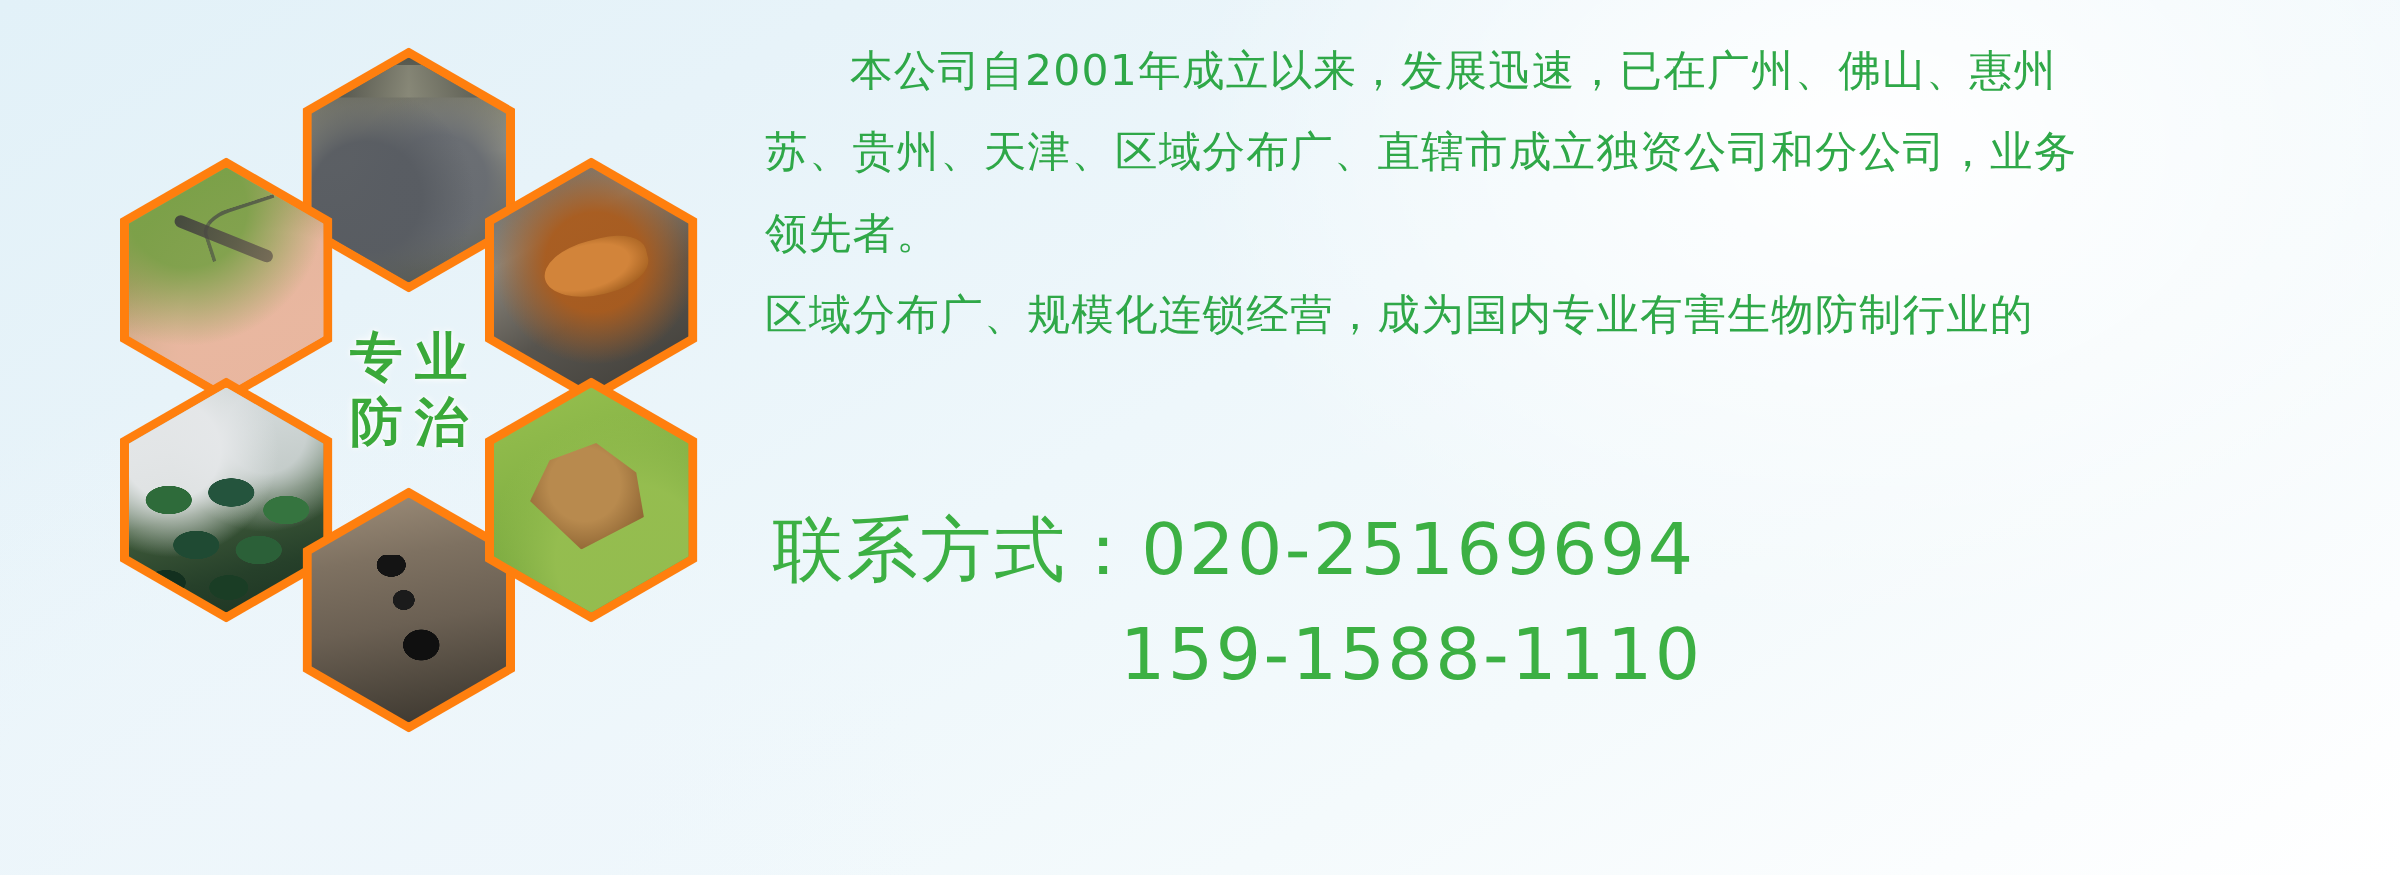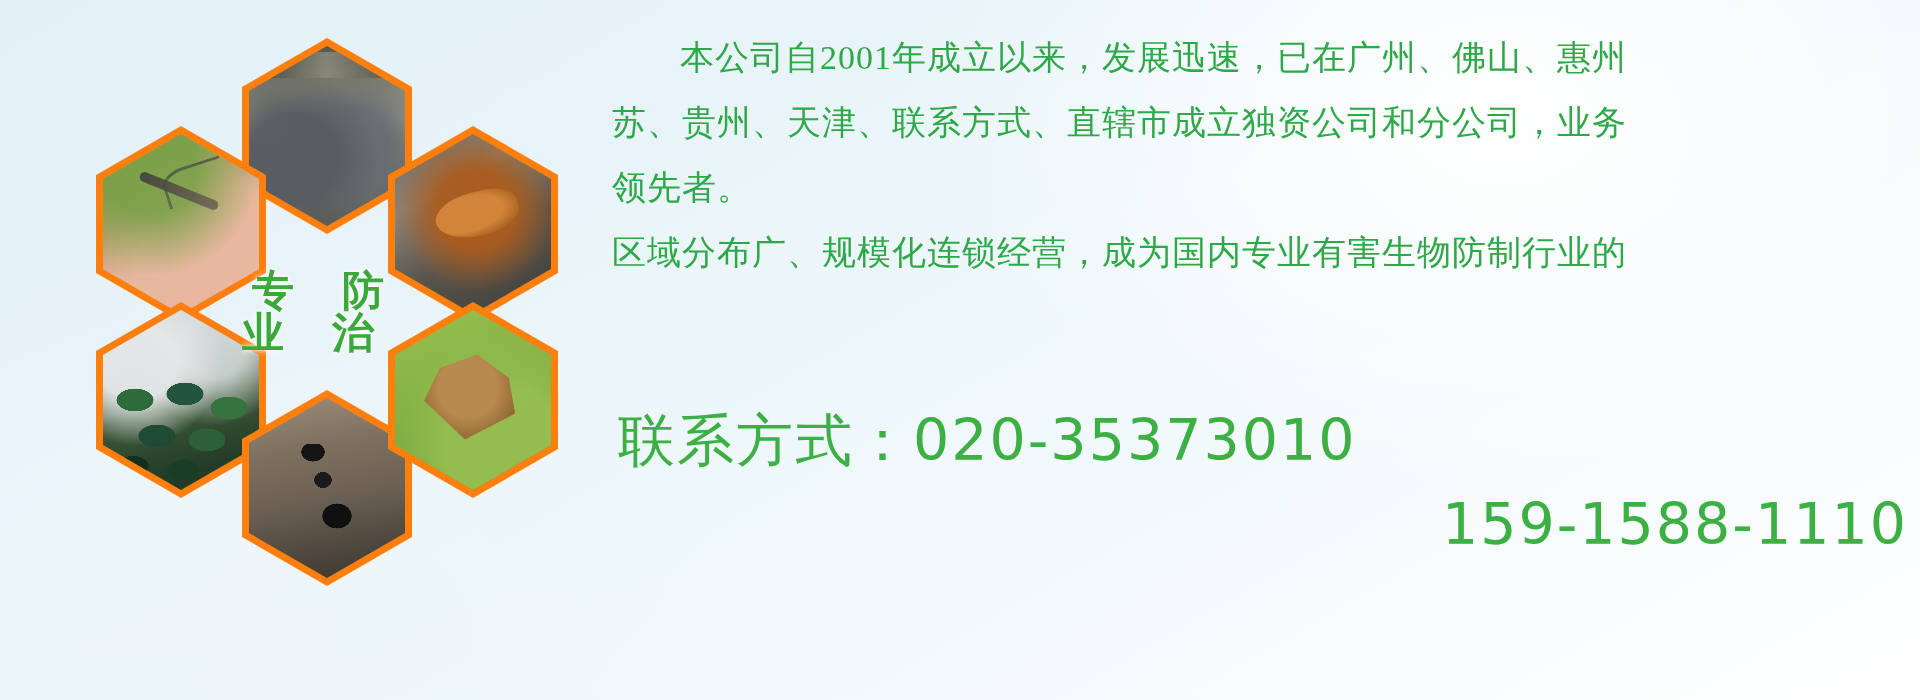--- a/index.html
+++ b/index.html
@@ -106,44 +106,44 @@
   
   #hex-mosquito{left:0px;  top:116px;}
   #hex-rats    {left:146px;top:28px;}
   #hex-cockroach{left:292px;top:116px;}
   #hex-flies   {left:0px;  top:292px;}
   #hex-ant     {left:146px;top:380px;}
   #hex-stinkbug{left:292px;top:292px;}
   #hex-center  {left:146px;top:204px;background:transparent;}
   #hex-center .center-txt{
     position:absolute;left:0;top:0;width:170px;height:196px;
-    display:flex;align-items:center;justify-content:center;
+    display:flex;flex-direction:column;align-items:center;justify-content:center;
     gap:10px;
   }
   .center-line{
     color:#3aa93a;font-size:42px;font-weight:bold;letter-spacing:10px;
     text-indent:10px;line-height:1;
     text-shadow:0 0 3px rgba(255,255,255,.95),0 0 7px rgba(255,255,255,.9);
   }
   
   #copy{
     position:absolute;left:612px;top:30px;width:1290px;
   }
   #copy p{
     margin:0 0 10px 0;color:#2fa848;font-size:34px;line-height:55px;
-    letter-spacing:1px;white-space:nowrap;font-family:Liberation Serif, serif;
+    letter-spacing:1px;white-space:nowrap;
   }
   #copy p.first{text-indent:68px;}
   
   #contact{position:absolute;left:618px;top:398px;width:1290px;}
   .contact-line{
     color:#3cb043;font-size:57px;line-height:84px;font-weight:500;
     white-space:nowrap;letter-spacing:2px;
   }
-  .contact-line.second{padding-left:278px;text-align:right;}
+  .contact-line.second{padding-left:278px;}
 </style>
 </head>
 <body>
 
 <div id="banner">
 
   <div id="hex-cluster">
 
     <div class="hex" id="hex-rats">
       <div class="inner">
@@ -185,23 +185,23 @@
       <div class="center-txt">
         <div class="center-line">专业</div>
         <div class="center-line">防治</div>
       </div>
     </div>
 
   </div>
 
   <div id="copy">
     <p class="first">本公司自2001年成立以来，发展迅速，已在广州、佛山、惠州</p>
-    <p>苏、贵州、天津、联系方式、直辖市成立独资公司和分公司，业务</p>
+    <p>苏、贵州、天津、区域分布广、直辖市成立独资公司和分公司，业务</p>
     <p>领先者。</p>
     <p>区域分布广、规模化连锁经营，成为国内专业有害生物防制行业的</p>
   </div>
 
   <div id="contact">
-    <div class="contact-line">联系方式：020-35373010</div>
+    <div class="contact-line">联系方式：020-25169694</div>
     <div class="contact-line second">159-1588-1110</div>
   </div>
 
 </div>
 
 </body></html>

